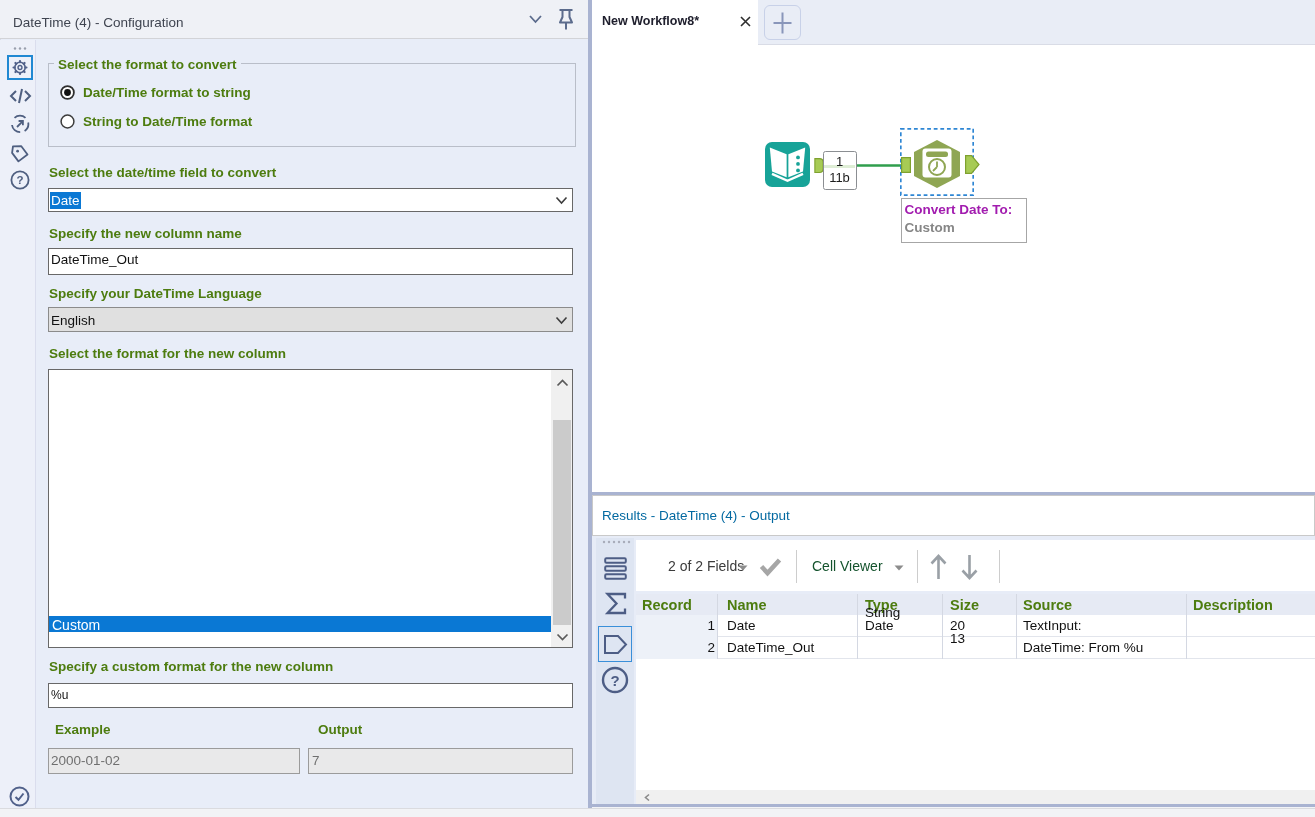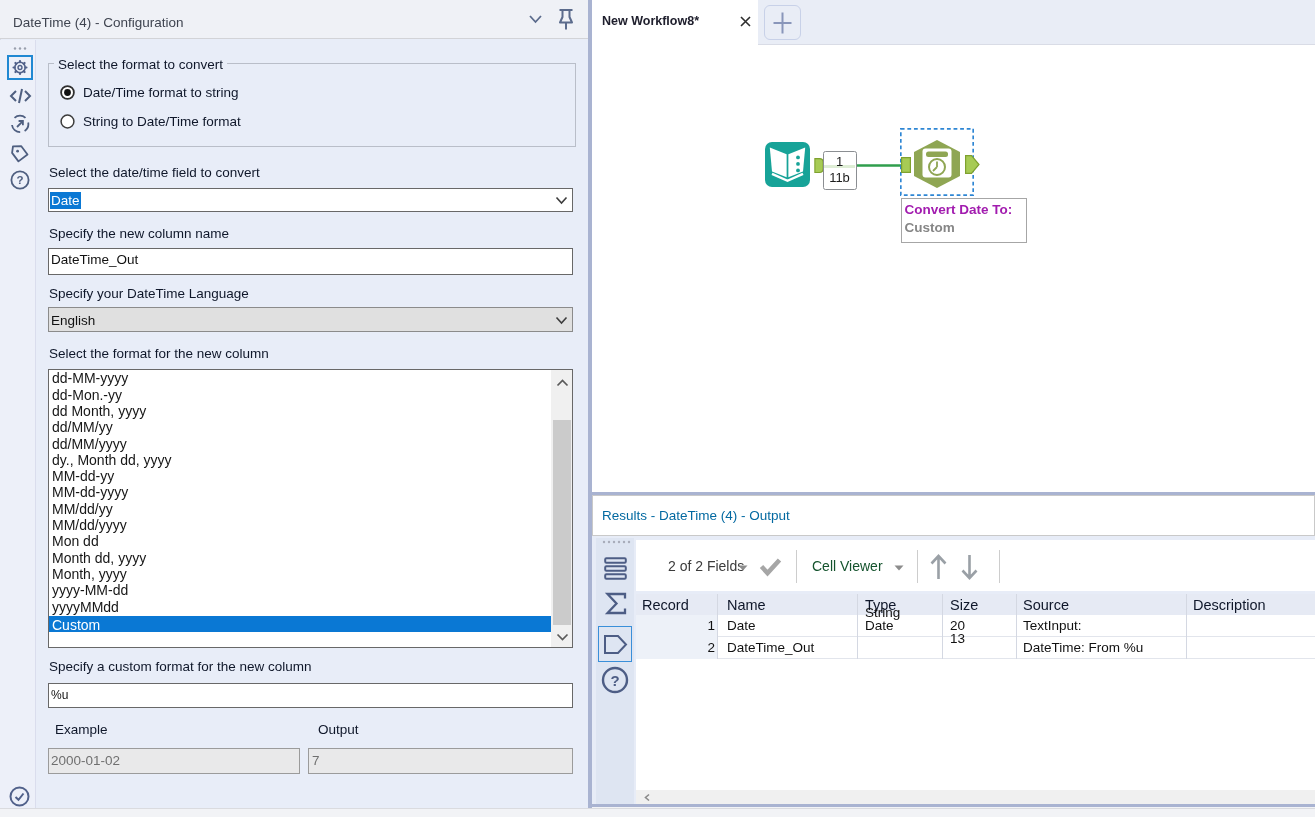--- a/index.html
+++ b/index.html
@@ -1,19 +1,19 @@
 <!DOCTYPE html>
 <html><head>
 <meta charset="utf-8">
 <style>
   html,body{margin:0;padding:0;}
   #app{position:relative;width:1315px;height:817px;overflow:hidden;
     font-family:"Liberation Sans",sans-serif;font-size:12px;color:#111;background:#f2f3f6;}
   .abs{position:absolute;}
-  .lbl{position:absolute;font-weight:normal;color:#0f172a;font-size:13.5px;white-space:nowrap;}
+  .lbl{position:absolute;font-weight:bold;color:#4d7c0f;font-size:13.5px;white-space:nowrap;}
   .txt{position:absolute;font-size:13.5px;white-space:nowrap;}
   svg{display:block;}
 </style>
 </head>
 <body>
 <div id="app">
 
   <div class="abs" style="left:0;top:0;width:588px;height:808px;background:#e8edf8;"></div>
   <div class="abs" style="left:0;top:0;width:1px;height:808px;background:#d9dce5;"></div>
 
@@ -111,23 +111,20 @@
 
   <div class="lbl" style="left:49px;top:285.5px;">Specify your DateTime Language</div>
   <div class="abs" style="left:48px;top:307px;width:525px;height:25px;background:#e0e0e0;border:1px solid #8b8b8b;box-sizing:border-box;"></div>
   <div class="txt" style="left:51px;top:313px;">English</div>
   <svg class="abs" style="left:555px;top:316px;" width="13" height="9" viewBox="0 0 13 9">
       <path d="M1.5 1.5 L6.5 7 L11.5 1.5" fill="none" stroke="#3d3d3d" stroke-width="1.6"></path>
     </svg>
 
   <div class="lbl" style="left:49px;top:345.5px;">Select the format for the new column</div>
   <div class="abs" style="left:48px;top:369px;width:525px;height:279px;background:#fff;border:1px solid #686868;box-sizing:border-box;"></div>
-  <div class="abs" style="left:52px;top:370.4px;width:495px;font-size:14px;line-height:16.3px;color:#161616;">
-    dd-MM-yyyy<br>dd-Mon.-yy<br>dd Month, yyyy<br>dd/MM/yy<br>dd/MM/yyyy<br>dy., Month dd, yyyy<br>MM-dd-yy<br>MM-dd-yyyy<br>MM/dd/yy<br>MM/dd/yyyy<br>Mon dd<br>Month dd, yyyy<br>Month, yyyy<br>yyyy-MM-dd<br>yyyyMMdd
-  </div>
   <div class="abs" style="left:49px;top:615.6px;width:502px;height:16.5px;background:#0a78d4;"></div>
   <div class="txt" style="left:52px;top:616.8px;color:#fff;font-size:14px;">Custom</div>
 
   <div class="abs" style="left:551px;top:370px;width:21px;height:277px;background:#f0f0f0;"></div>
   <div class="abs" style="left:552.5px;top:420px;width:18px;height:205px;background:#cbcbcb;"></div>
   <svg class="abs" style="left:555.5px;top:379px;" width="13" height="8" viewBox="0 0 13 8">
       <path d="M1.5 6.5 L6.5 1.5 L11.5 6.5" fill="none" stroke="#5a5a5a" stroke-width="1.7"></path>
     </svg>
   <svg class="abs" style="left:555.5px;top:632.5px;" width="13" height="8" viewBox="0 0 13 8">
       <path d="M1.5 1.5 L6.5 6.5 L11.5 1.5" fill="none" stroke="#5a5a5a" stroke-width="1.7"></path>

